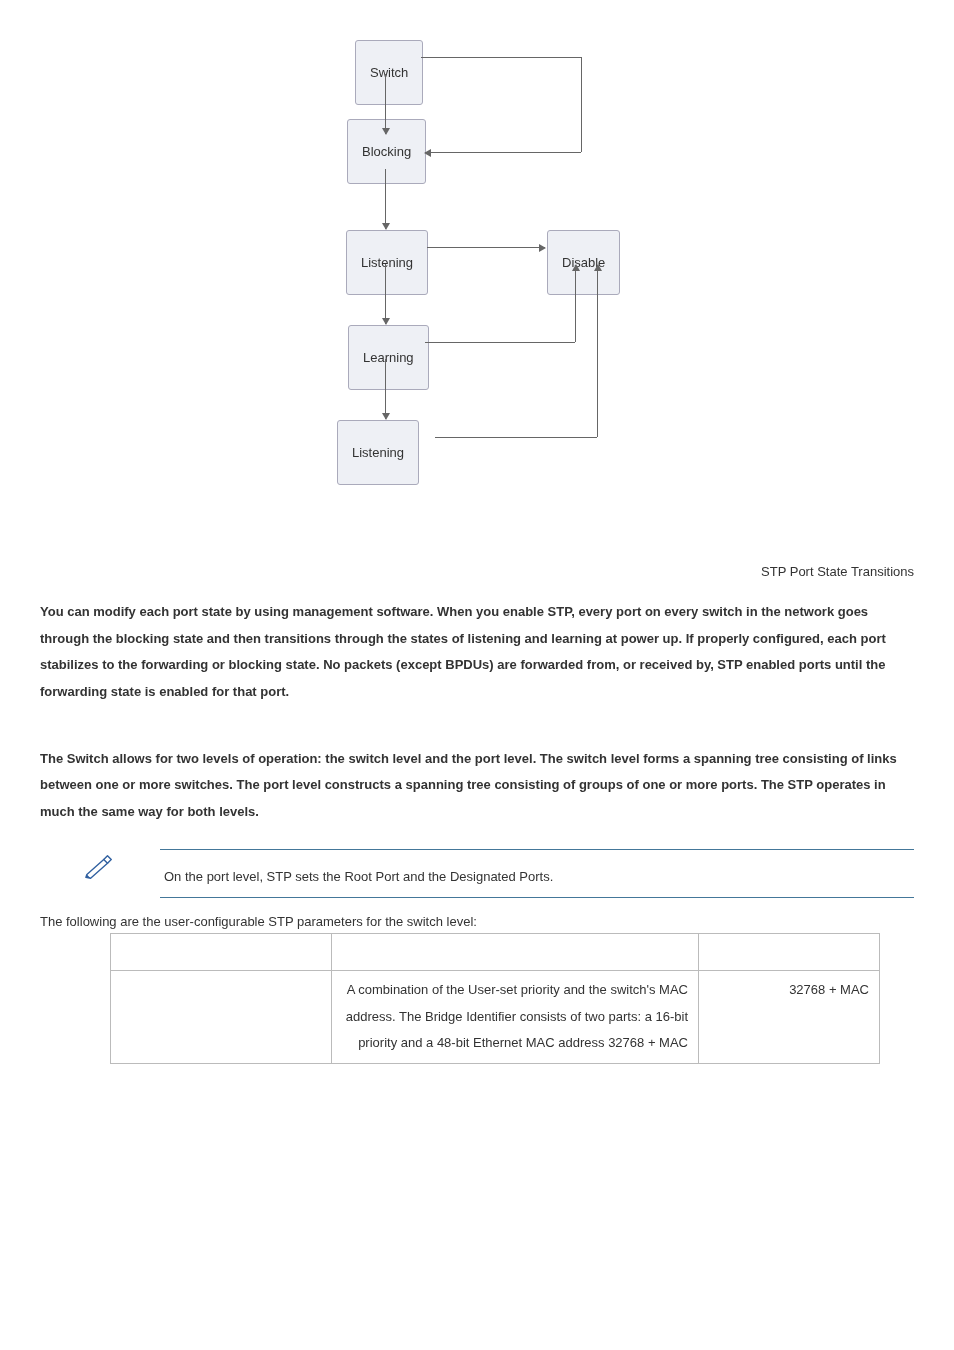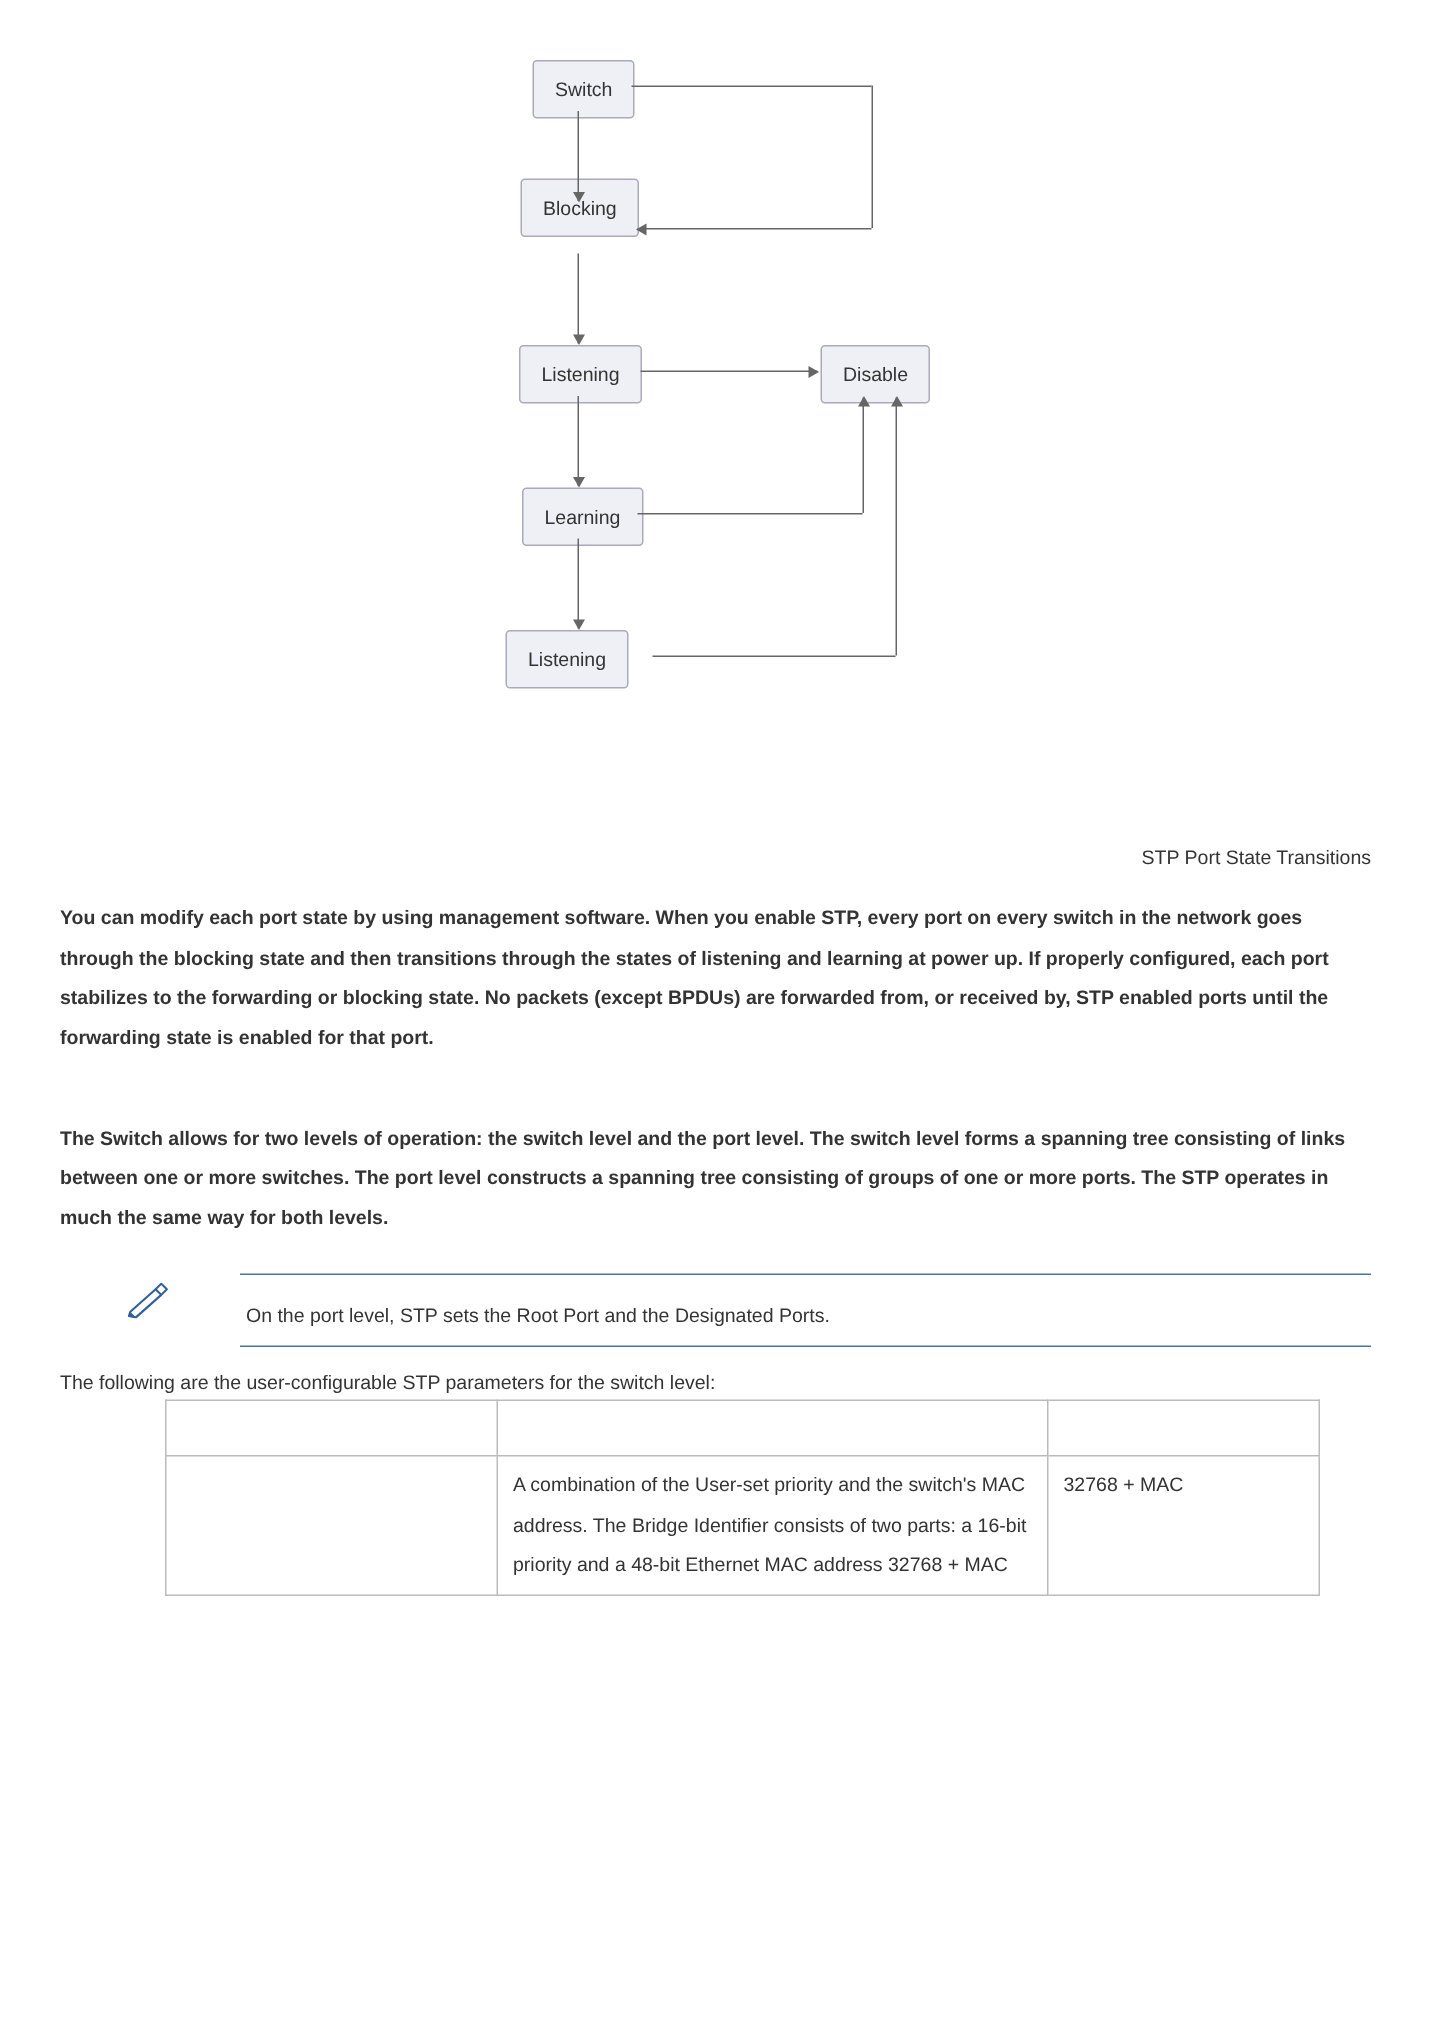--- a/index.html
+++ b/index.html
@@ -21,21 +21,21 @@
     left: 50%;
     transform: translateX(-50%);
     width: 360px;
     height: 480px;
   }
   .node {
     position: absolute;
     border: 1px solid #aab;
     background: #eef0f5;
     border-radius: 3px;
-    padding: 11px 14px;
+    padding: 24px 14px;
     font-size: 13px;
     white-space: nowrap;
     text-align: center;
   }
   .arrow-v {
     position: absolute;
     width: 0;
     border-left: 1px solid #666;
   }
   .arrow-v .head-down {
@@ -120,20 +120,21 @@
     border-collapse: collapse;
     width: 770px;
     margin-left: 70px;
     font-size: 13px;
   }
   table.params td, table.params th {
     border: 1px solid #bbb;
     padding: 6px 10px;
     vertical-align: top;
     line-height: 2.05;
+    text-align: right;
   }
   table.params th {
     font-weight: normal;
     text-align: left;
     height: 24px;
   }
   .col-a { width: 200px; }
   .col-c { width: 160px; }
 </style>
 </head>

